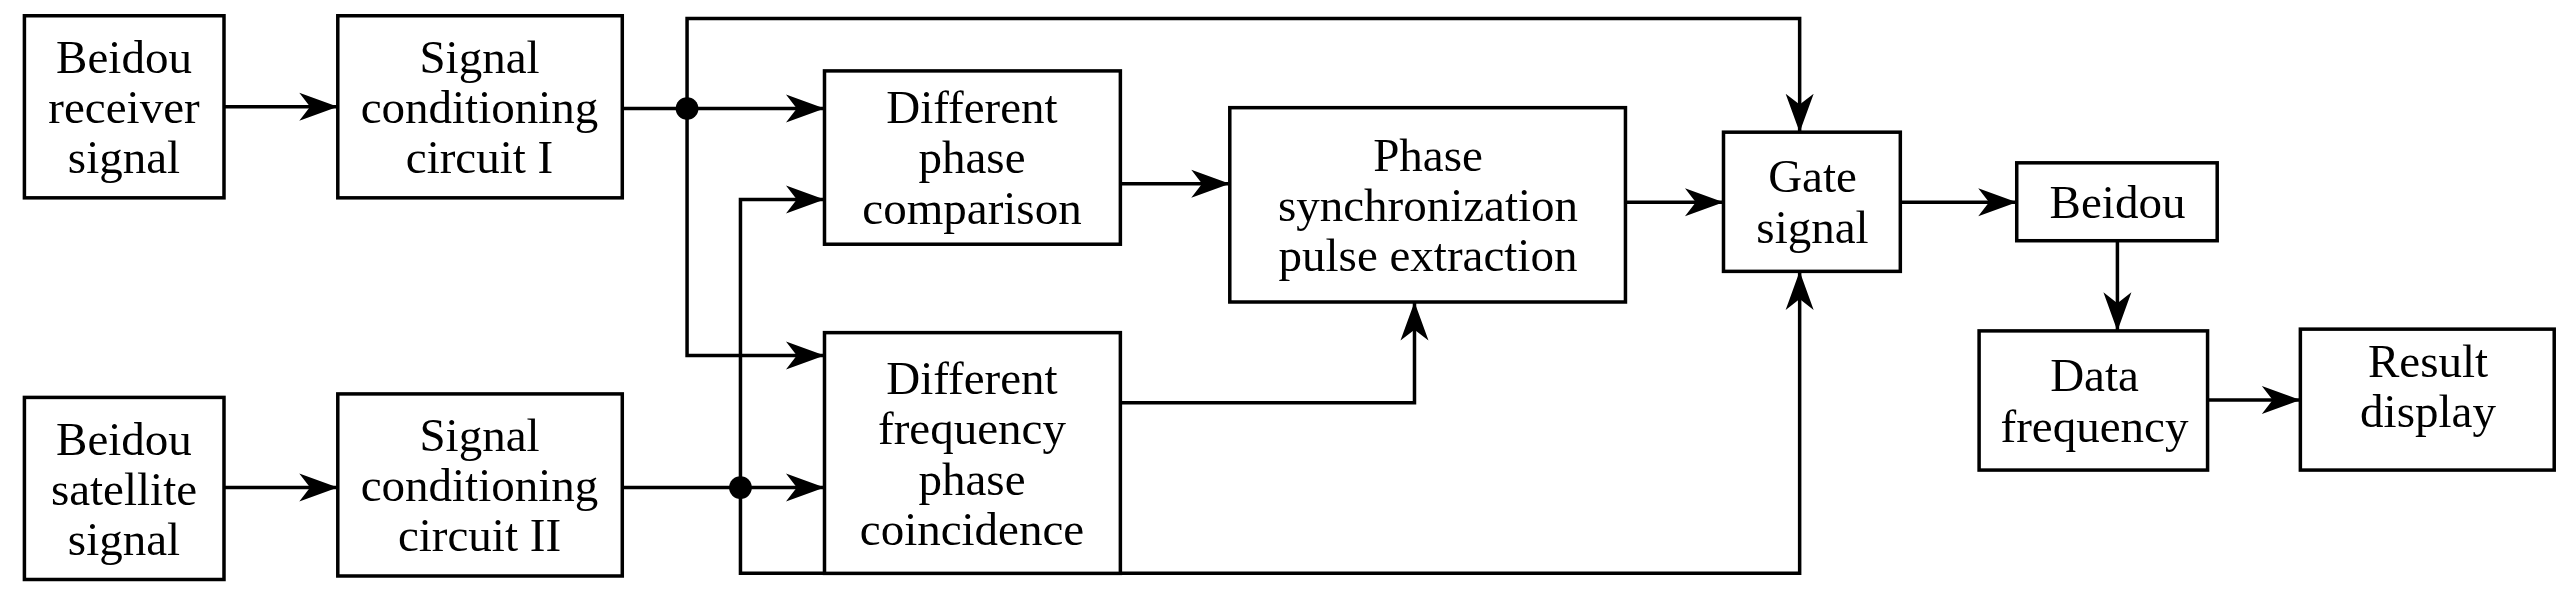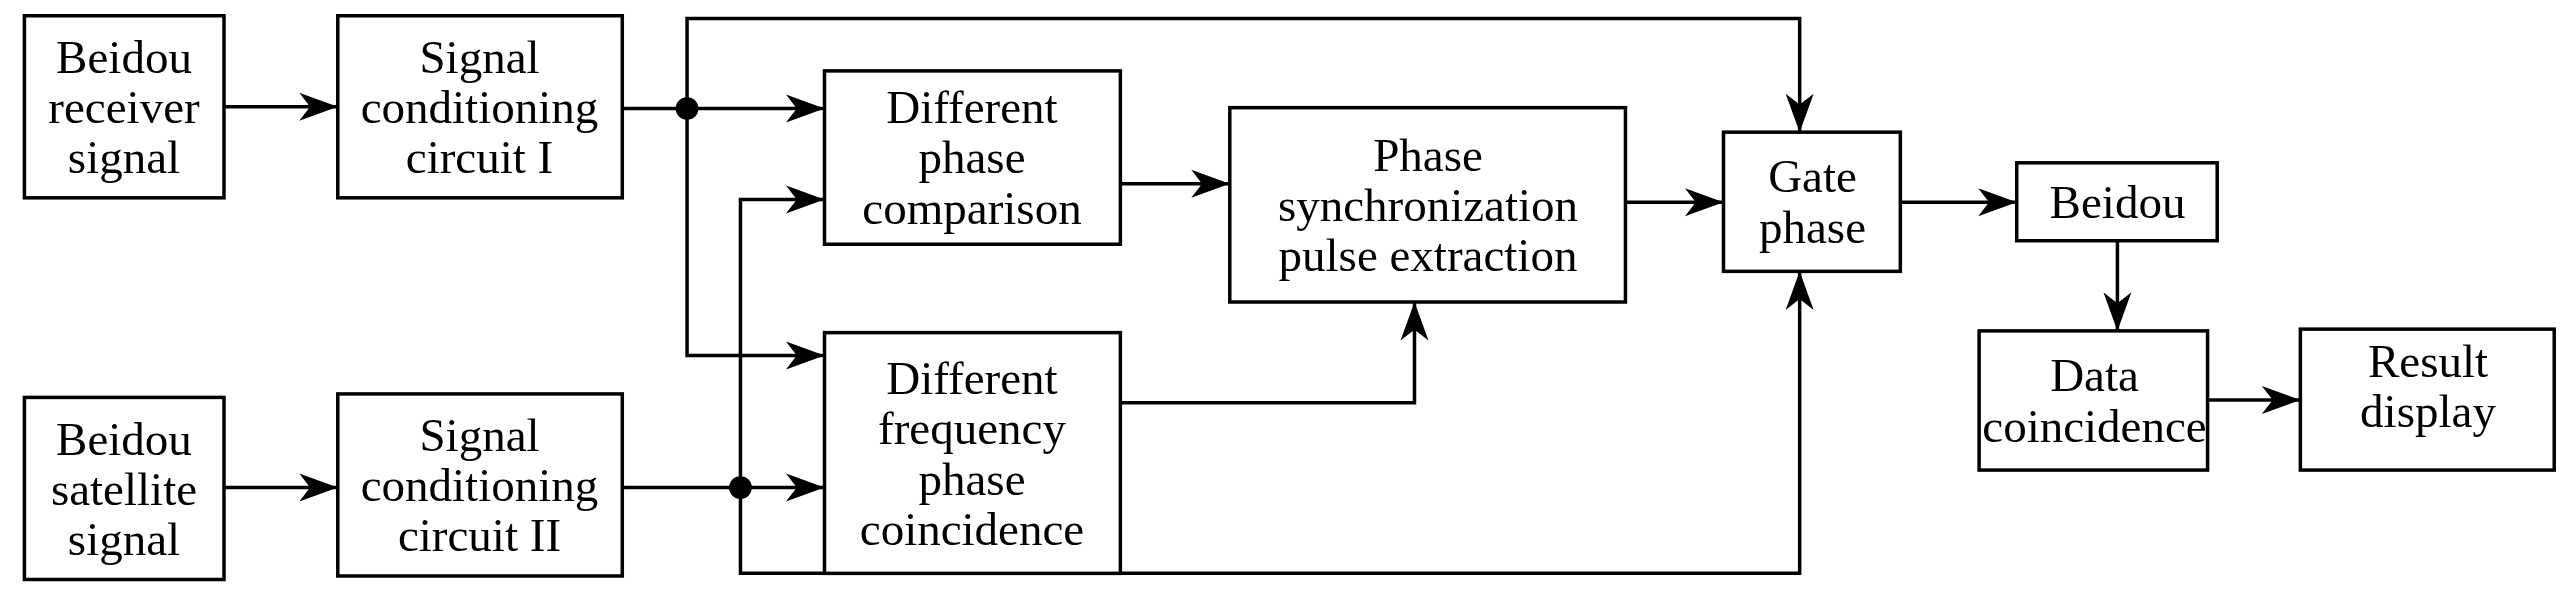--- a/index.html
+++ b/index.html
@@ -155,32 +155,32 @@
       <div class="node-label" style="left: 337px; top: 16px; width: 285px; height: 182px;">Signal
 conditioning
 circuit I</div>
       <div class="node-label" style="left: 824px; top: 71px; width: 296px; height: 173px;">Different
 phase
 comparison</div>
       <div class="node-label" style="left: 1230px; top: 108px; width: 396px; height: 194px;">Phase
 synchronization
 pulse extraction</div>
       <div class="node-label" style="left: 1724px; top: 132px; width: 177px; height: 139px;">Gate
-phase</div>
+signal</div>
       <div class="node-label" style="left: 2017px; top: 163px; width: 201px; height: 78px;">Beidou</div>
       <div class="node-label" style="left: 824px; top: 333px; width: 296px; height: 241px;">Different
 frequency
 phase
 coincidence</div>
       <div class="node-label" style="left: 24px; top: 398px; width: 200px; height: 182px;">Beidou
 satellite
 signal</div>
       <div class="node-label" style="left: 337px; top: 394px; width: 285px; height: 182px;">Signal
 conditioning
 circuit II</div>
       <div class="node-label" style="left: 1980px; top: 331px; width: 229px; height: 139px;">Data
-coincidence</div>
+frequency</div>
       <div class="node-label" style="left: 2301px; top: 329px; width: 254px; height: 114px;">Result
 display</div>
     </div>
 
 </div>
 
 
 </body></html>

